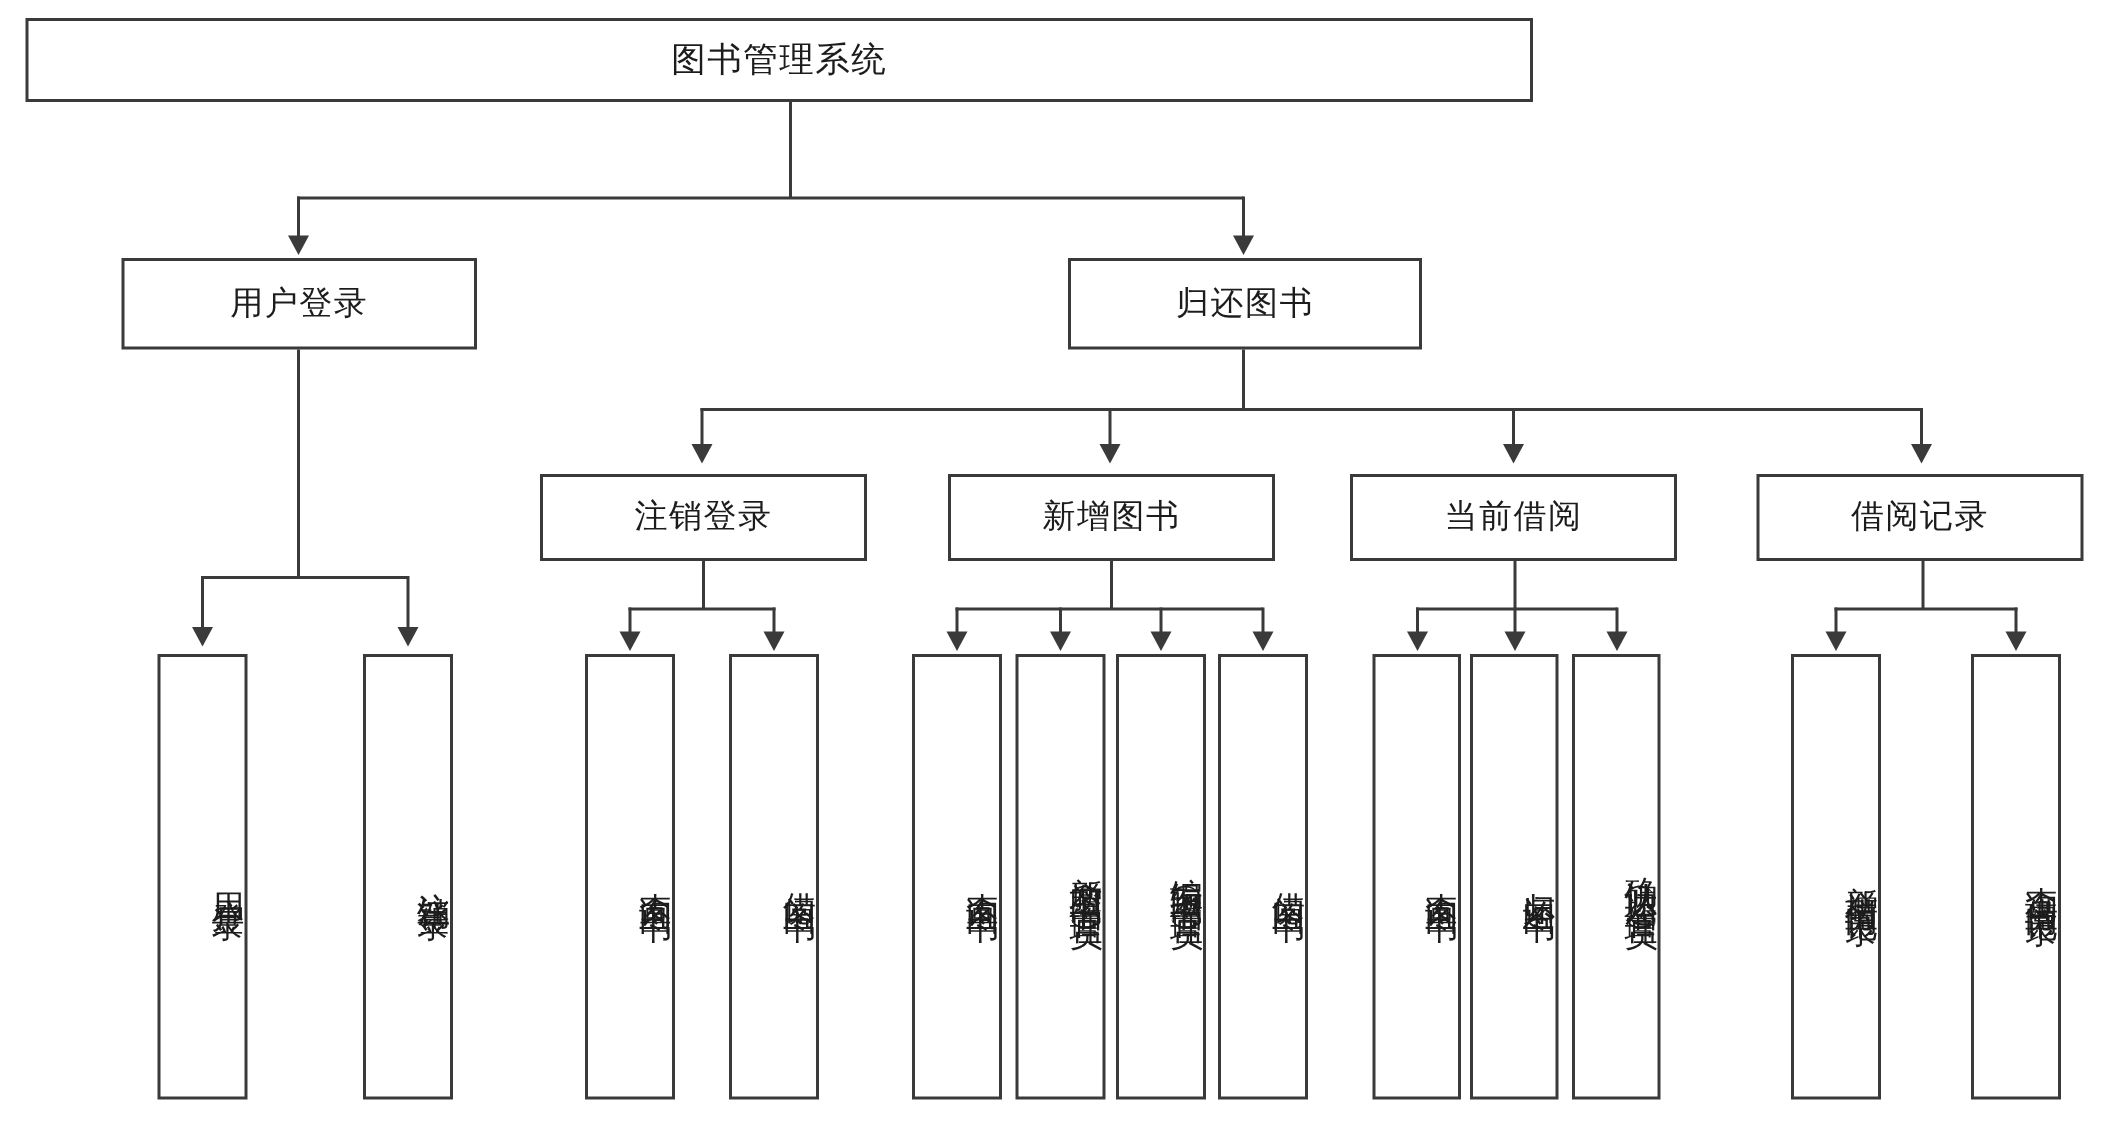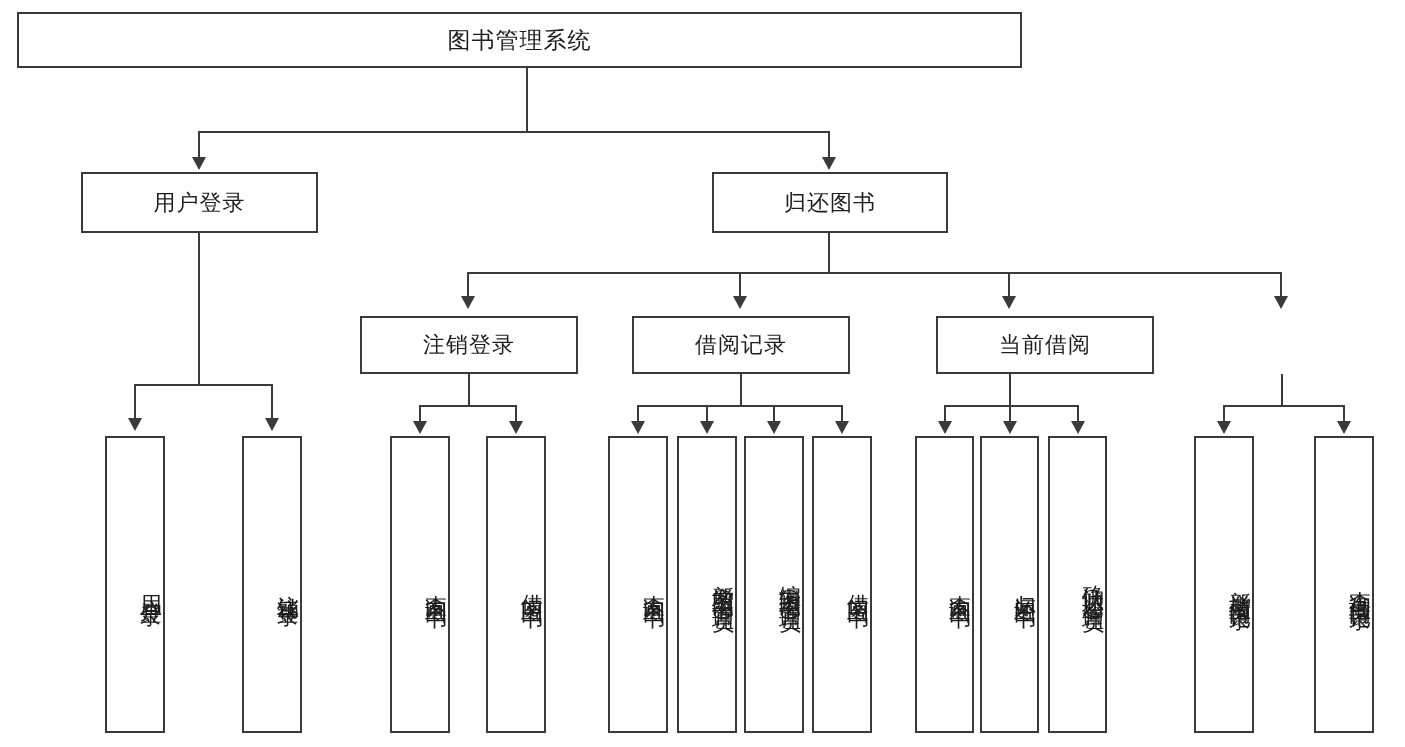--- a/index.html
+++ b/index.html
@@ -123,24 +123,27 @@
   <div class="arrow" style="left:733px;top:296px;"></div>
   <div class="ln v" style="left:1008px;top:272px;height:26px;"></div>
   <div class="arrow" style="left:1002px;top:296px;"></div>
   <div class="ln v" style="left:1280px;top:272px;height:26px;"></div>
   <div class="arrow" style="left:1274px;top:296px;"></div>
 
   <div class="node h" style="left:360px;top:316px;width:218px;height:58px;">
     <span>注销登录</span>
   </div>
   <div class="node h" style="left:632px;top:316px;width:218px;height:58px;">
+    <span>新增图书</span>
+  </div>
+  <div class="node h" style="left:900px;top:316px;width:218px;height:58px;">
+    <span>当前借阅</span>
+  </div>
+  <div class="node h" style="left:1171px;top:316px;width:218px;height:58px;">
     <span>借阅记录</span>
-  </div>
-  <div class="node h" style="left:936px;top:316px;width:218px;height:58px;">
-    <span>当前借阅</span>
   </div>
 
   <div class="ln v" style="left:468px;top:374px;height:32px;"></div>
   <div class="ln h" style="left:419px;top:405px;width:98px;"></div>
   <div class="ln v" style="left:419px;top:405px;height:18px;"></div>
   <div class="arrow" style="left:413px;top:421px;"></div>
   <div class="ln v" style="left:515px;top:405px;height:18px;"></div>
   <div class="arrow" style="left:509px;top:421px;"></div>
 
   <div class="node v" style="left:390px;top:436px;width:60px;height:297px;">

